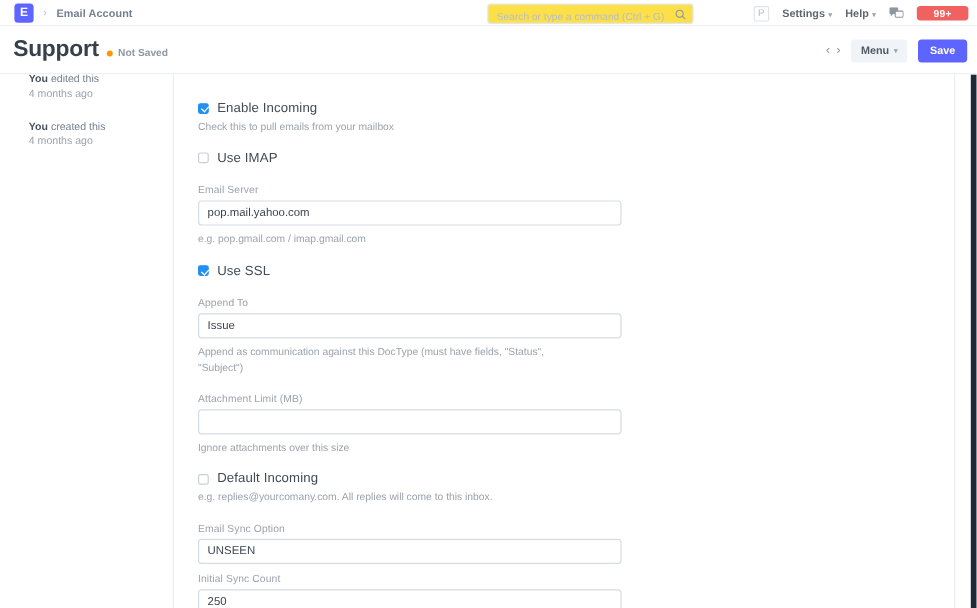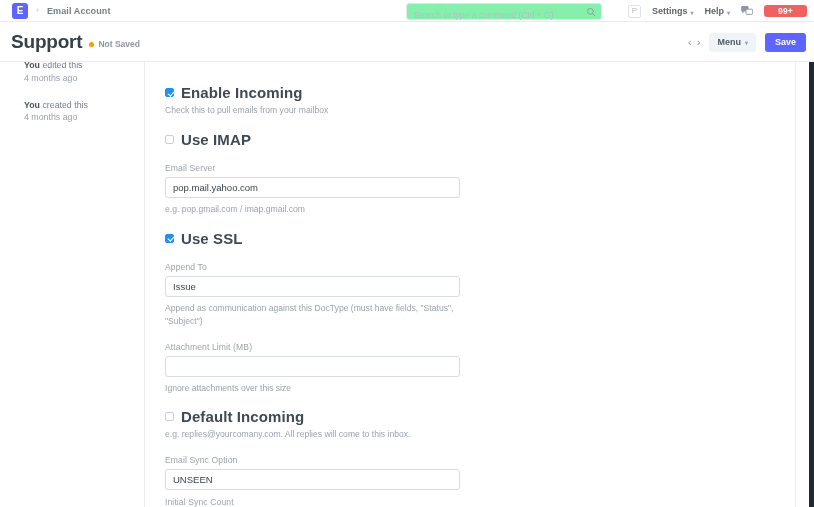--- a/index.html
+++ b/index.html
@@ -28,22 +28,22 @@
     line-height:1;
   }
   .nav-chevron { color:#bcc3ce; font-size:9px; line-height:1; padding:0 1px; }
   .breadcrumb-link {
     font-size:9px; color:#72808e; font-weight:bold; letter-spacing:.1px;
     white-space:nowrap;
   }
 
   .nav-center { position:absolute; left:406px; top:3px; }
   .search-wrap {
-    position:relative; width:196px; height:17px;
-    border:1px solid #e2e6eb; border-radius:3px; background:#86efac;
+    position:relative; width:172px; height:17px;
+    border:1px solid #e2e6eb; border-radius:3px; background:#fde047;
   }
   .search-input {
     width:100%; height:100%; border:0; outline:0; background:transparent;
     font-family:"Liberation Sans", sans-serif;
     font-size:8.5px; color:#5c6670; padding:0 18px 0 7px;
   }
   .search-input::placeholder { color:#b6bec7; }
   .search-icon {
     position:absolute; right:5px; top:3px; width:10px; height:10px;
     color:#8d96a1;
@@ -133,32 +133,32 @@
     width:9px; height:9px; border-radius:2px; flex:0 0 9px;
     border:1px solid #c8cfd8; background:#fff; position:relative;
   }
   .cbox.checked { background:#2490ef; border-color:#2490ef; }
   .cbox.checked:after {
     content:""; position:absolute; left:2.6px; top:.6px;
     width:2.6px; height:5px; border:solid #fff;
     border-width:0 1.4px 1.4px 0; transform:rotate(42deg);
   }
   .check-label {
-    font-size:15px; color:#3f4a55; font-weight:bold; letter-spacing:.1px;
+    font-size:11px; color:#3f4a55; font-weight:normal; letter-spacing:.1px;
   }
   .help-text {
     font-size:8.6px; color:#9aa3ad; line-height:1.5; margin:0 0 14px 0;
   }
 
   .field-block { margin-bottom:0; }
   .field-label {
     font-size:8.6px; color:#9aa3ad; margin-bottom:4px; letter-spacing:.1px;
   }
   .field-input {
-    width:295px; height:21px; border:1px solid #d7dce2; border-radius:3px;
+    width:353px; height:21px; border:1px solid #d7dce2; border-radius:3px;
     background:#fff; font-family:"Liberation Sans", sans-serif;
     font-size:9.5px; color:#3a444e; padding:0 7px; outline:none;
   }
   .field-hint {
     font-size:8.6px; color:#9aa3ad; line-height:1.5;
     margin:5px 0 14px 0;
   }
   .spacer-sm { height:7px; }
 
   .right-divider {

